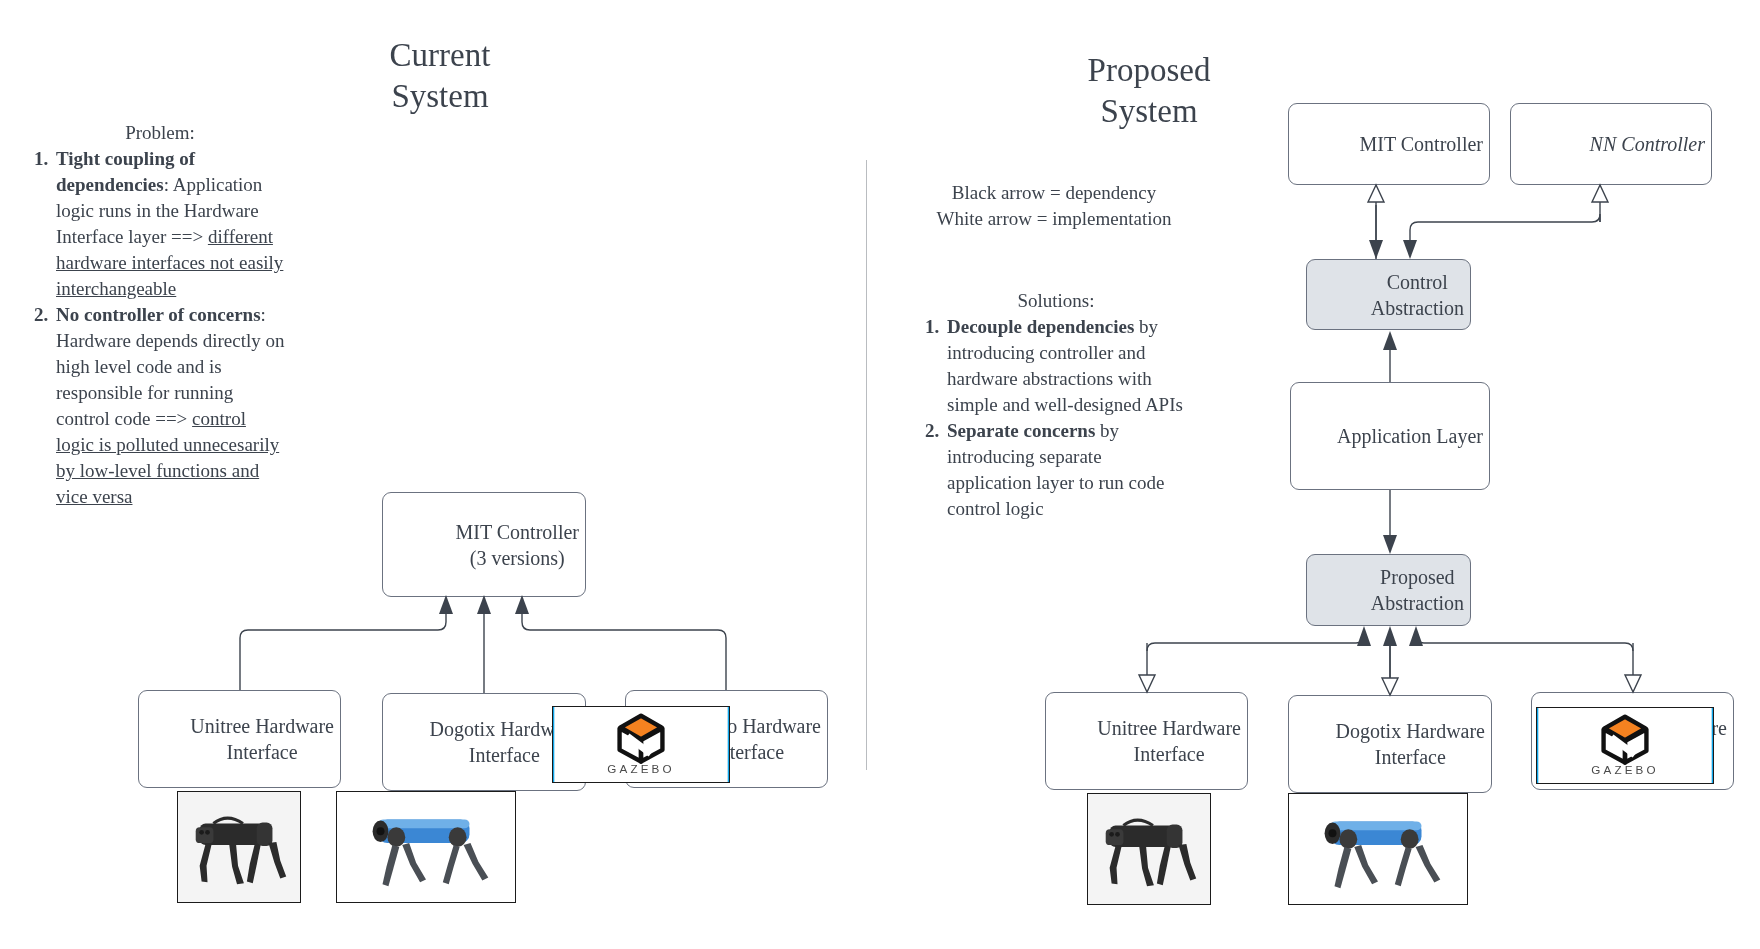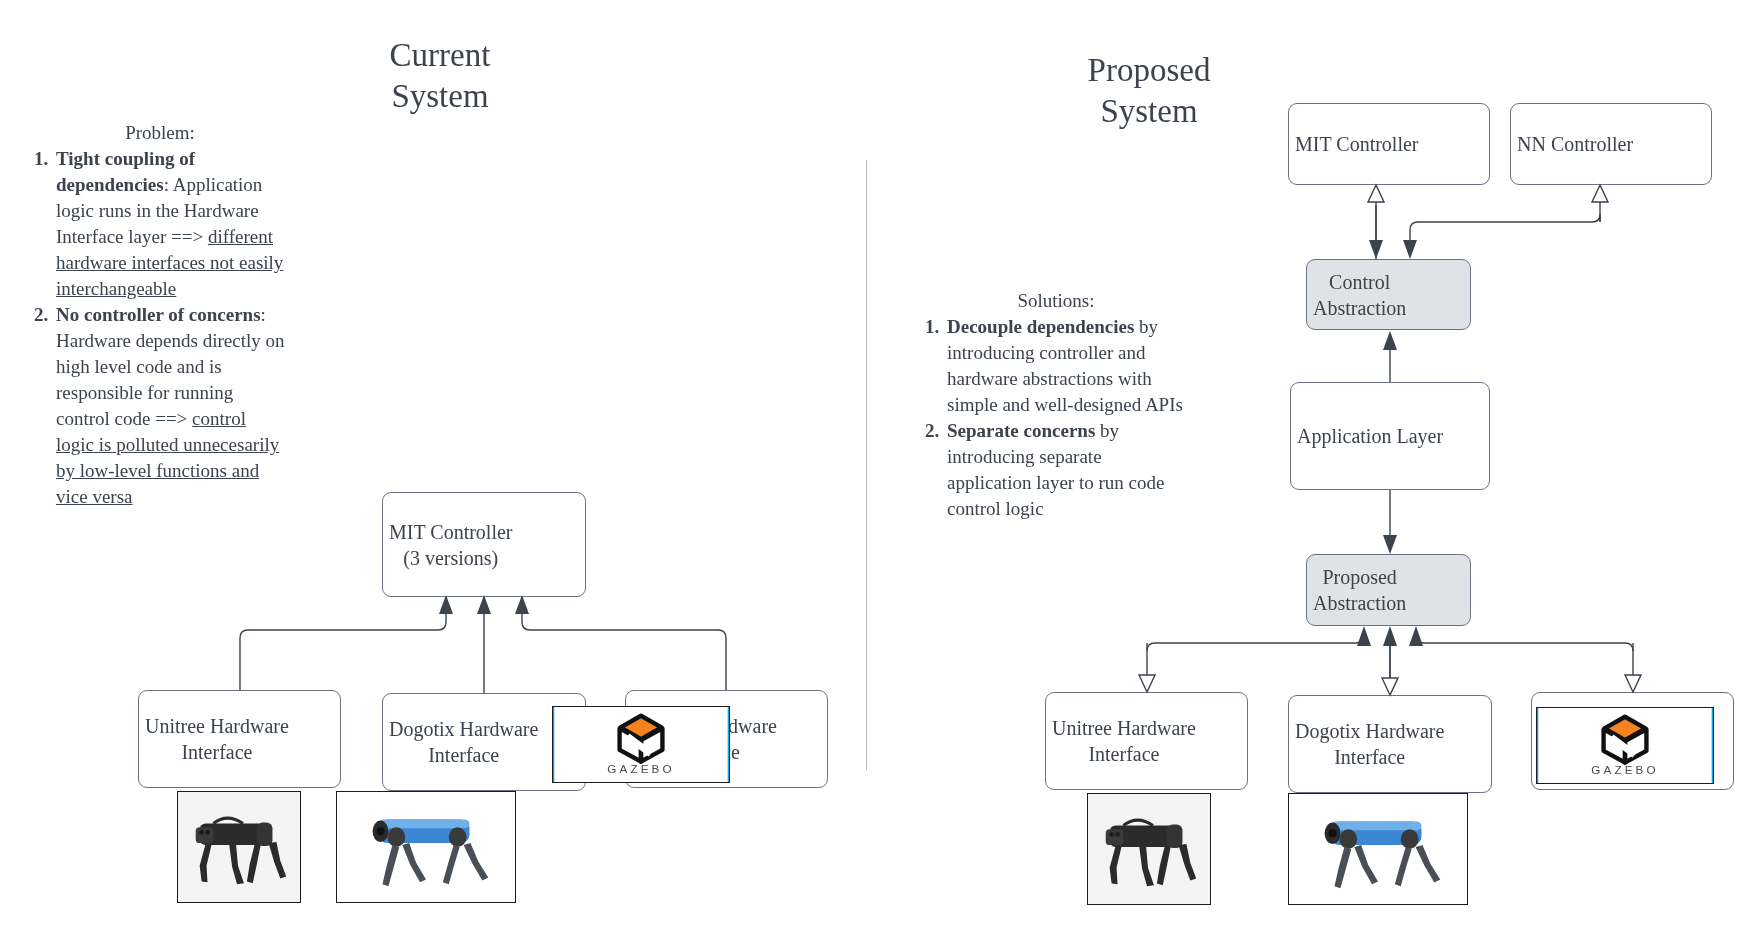--- a/index.html
+++ b/index.html
@@ -93,21 +93,21 @@
 
   
   .node {
     position: absolute;
     box-sizing: border-box;
     border: 1.3px solid #6b7280;
     border-radius: 9px;
     background: #ffffff;
     display: flex;
     align-items: center;
-    justify-content: flex-start;
+    justify-content: flex-end;
     text-align: center;
     font-size: 20px;
     line-height: 26px;
     color: #3c434d;
     padding: 4px 6px;
   }
   .node.shaded {
     background: #dfe3e8;
   }
   
@@ -156,20 +156,24 @@
     <ol class="num-list">
       <li>
         <span class="marker">1.</span><span class="b">Tight coupling of dependencies</span><span>: Application logic runs in the Hardware Interface layer ==&gt; </span><span class="u">different hardware interfaces not easily interchangeable</span>
       </li>
       <li>
         <span class="marker">2.</span><span class="b">No controller of concerns</span><span>: Hardware depends directly on high level code and is responsible for running control code ==&gt;  </span><span class="u">control logic is polluted unnecesarily by low-level functions and vice versa</span>
       </li>
     </ol>
   </div>
 
+  <div id="arrow-legend">
+    <div>Black arrow = dependency</div>
+    <div>White arrow = implementation</div>
+  </div>
 
   <div id="solutions-block">
     <div class="txt-head">Solutions:</div>
     <ol class="num-list">
       <li>
         <span class="marker">1.</span><span class="b">Decouple dependencies</span><span> by introducing controller and hardware abstractions with simple and well-designed APIs</span>
       </li>
       <li>
         <span class="marker">2.</span><span class="b">Separate concerns</span><span> by introducing separate application layer to run code control logic</span>
       </li>
@@ -248,21 +252,21 @@
         <path d="M-21 -11 L0 -23 L21 -11 L0 1 Z" fill="none" stroke="#111111" stroke-width="4.5" stroke-linejoin="round"></path>
         <path d="M-14 -2 L10 16" stroke="#ffffff" stroke-width="7"></path>
       </g>
       <text x="89" y="68" text-anchor="middle" font-family="Liberation Sans, sans-serif" font-size="12" letter-spacing="3.2" fill="#4a4a4a">GAZEBO</text>
     </svg>
   </div>
 
   <div class="node" style="left:1288px; top:103px; width:202px; height:82px;">
     <div>MIT Controller</div>
   </div>
-  <div class="node" style="left:1510px; top:103px; width:202px; height:82px;">
+  <div class="node" style="left:1510px; top:103px; width:202px; height:82px;font-style:italic;">
     <div>NN Controller</div>
   </div>
 
   <div class="node shaded" style="left:1306px; top:259px; width:165px; height:71px;">
     <div>
       <div>Control</div>
       <div>Abstraction</div>
     </div>
   </div>
 

